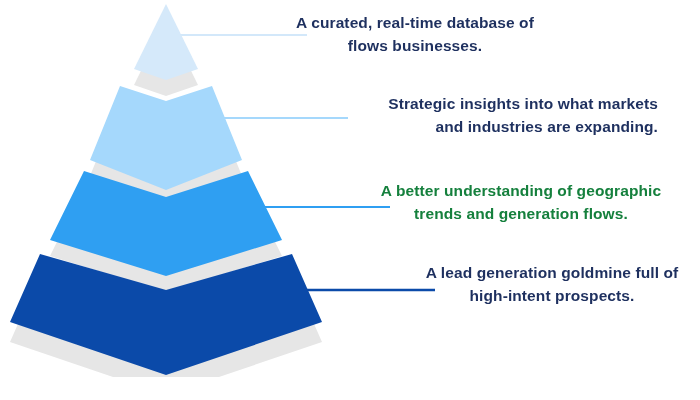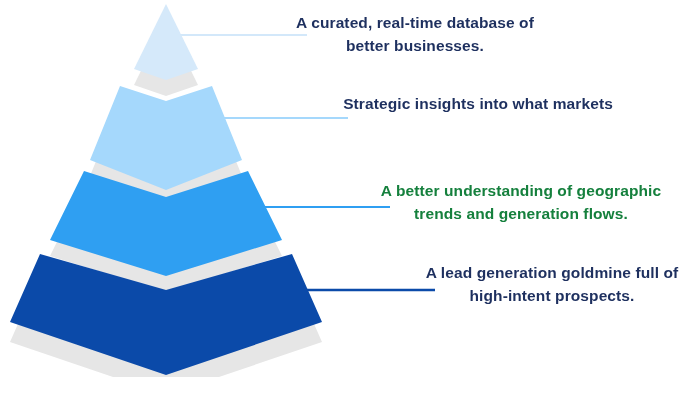--- a/index.html
+++ b/index.html
@@ -51,25 +51,26 @@
     <line x1="303" y1="290" x2="435" y2="290" stroke-width="2.5" stroke="#0b4aa9"></line>
 
     <polygon points="166,4 198,69 166,80 134,69" fill="#d5e9fa"></polygon>
     <polygon points="120,86 166,101 212,86 242,160 166,190 90,160" fill="#a5d8fc"></polygon>
     <polygon points="84,171 166,197 248,171 282,240 166,276 50,240" fill="#2f9ff2"></polygon>
     <polygon points="40,254 166,290 292,254 322,322 166,375 10,322" fill="#0b4aa9"></polygon>
   </svg>
 
   <div class="label" style="left: 235px; top: 11px; color: rgb(30, 48, 95);">
     <div>A curated, real-time database of</div>
-    <div>better businesses.</div>
+    <div>flows businesses.</div>
   </div>
 
-  <div class="label" style="left: 298px; top: 92px; color: rgb(30, 48, 95);">
+  <div class="label" style="left: 298px; top: 92px; color: rgb(30, 48, 95); text-align: right;">
     <div>Strategic insights into what markets</div>
+    <div>and industries are expanding.</div>
   </div>
 
   <div class="label" style="left: 341px; top: 179px; color: #15803d;">
     <div>A better understanding of geographic</div>
     <div>trends and generation flows.</div>
   </div>
 
   <div class="label" style="left: 372px; top: 261px; color: rgb(30, 48, 95);">
     <div>A lead generation goldmine full of</div>
     <div>high-intent prospects.</div>

